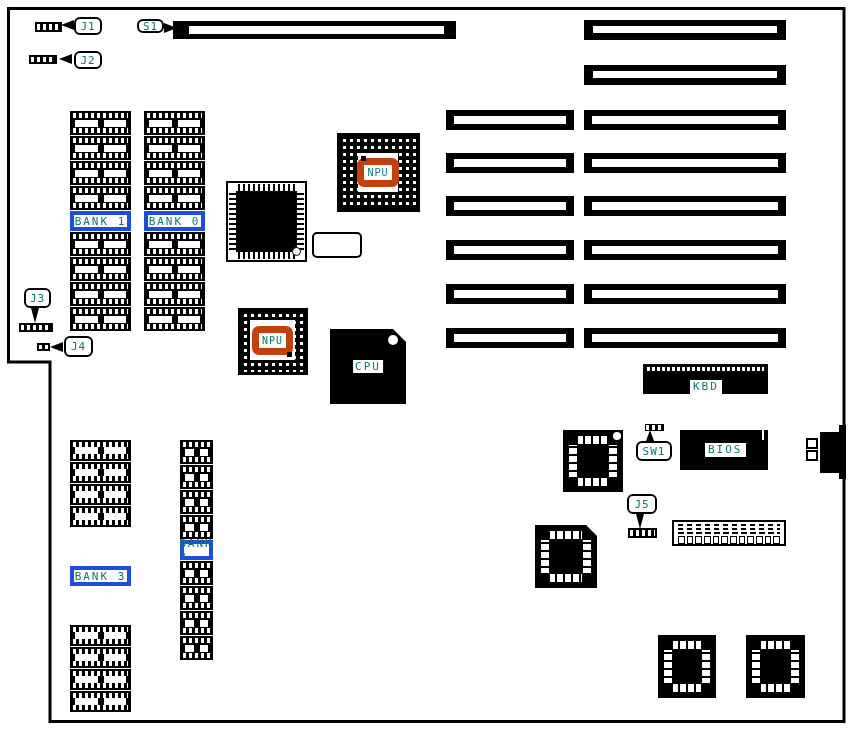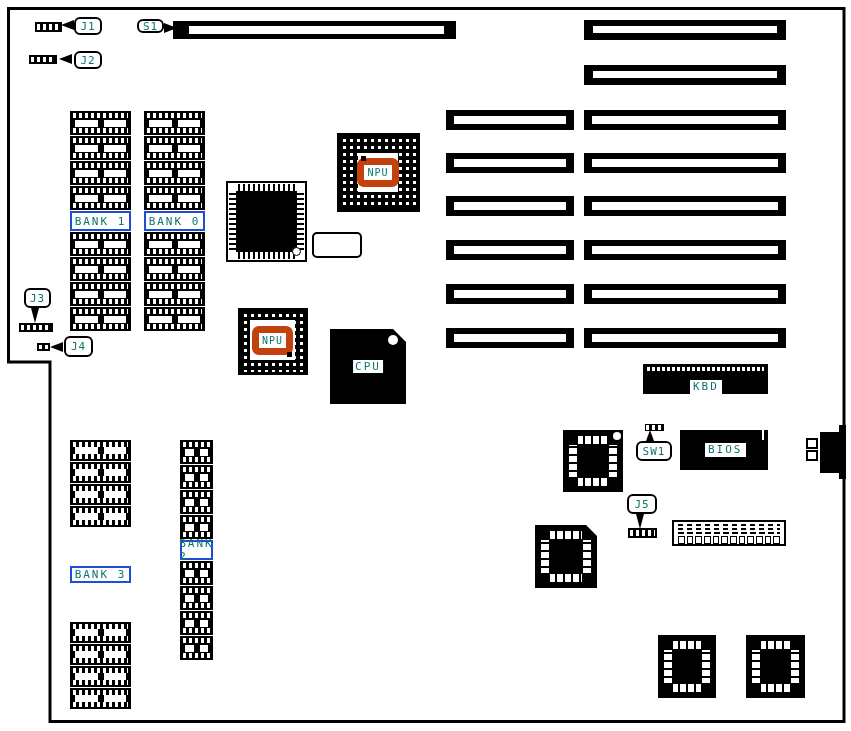--- a/index.html
+++ b/index.html
@@ -32,21 +32,21 @@
 
   .mh-code{position:absolute;font-size:11px;letter-spacing:2px;text-align:center;}
 
   
   .bank{position:absolute;width:61px;height:220px;display:flex;flex-direction:column;}
   .bank .chips{flex:1;display:flex;flex-direction:column;gap:1px;}
   .bank .chip{flex:1;background:#000;display:flex;flex-direction:column;justify-content:space-between;padding:2px 3px;}
   .bank .chip .p{height:5px;background:repeating-linear-gradient(90deg,#fff 0 3px,transparent 3px 6px);}
   .bank .chip .b{height:7px;margin:0 2px;display:flex;gap:6px;}
   .bank .chip .b i{flex:1;background:#fff;}
-  .bank-label{height:20px;margin:1px 0;background:#fff;border:2px solid #1d4ed8;
+  .bank-label{height:20px;margin:1px 0;background:#fff;border:4px solid #1d4ed8;
               display:flex;align-items:center;justify-content:center;
               font-size:11px;letter-spacing:2px;}
 
   
   .qfp{position:absolute;background:#fff;border:2px solid #000;}
   .qfp .core{position:absolute;inset:8px;background:#000;}
   .qfp .pt{position:absolute;top:1px;left:10px;right:10px;height:7px;background:repeating-linear-gradient(90deg,#000 0 2px,transparent 2px 5px);}
   .qfp .pb{position:absolute;bottom:1px;left:10px;right:10px;height:7px;background:repeating-linear-gradient(90deg,#000 0 2px,transparent 2px 5px);}
   .qfp .pl{position:absolute;left:1px;top:10px;bottom:10px;width:7px;background:repeating-linear-gradient(0deg,#000 0 2px,transparent 2px 5px);}
   .qfp .pr{position:absolute;right:1px;top:10px;bottom:10px;width:7px;background:repeating-linear-gradient(0deg,#000 0 2px,transparent 2px 5px);}

